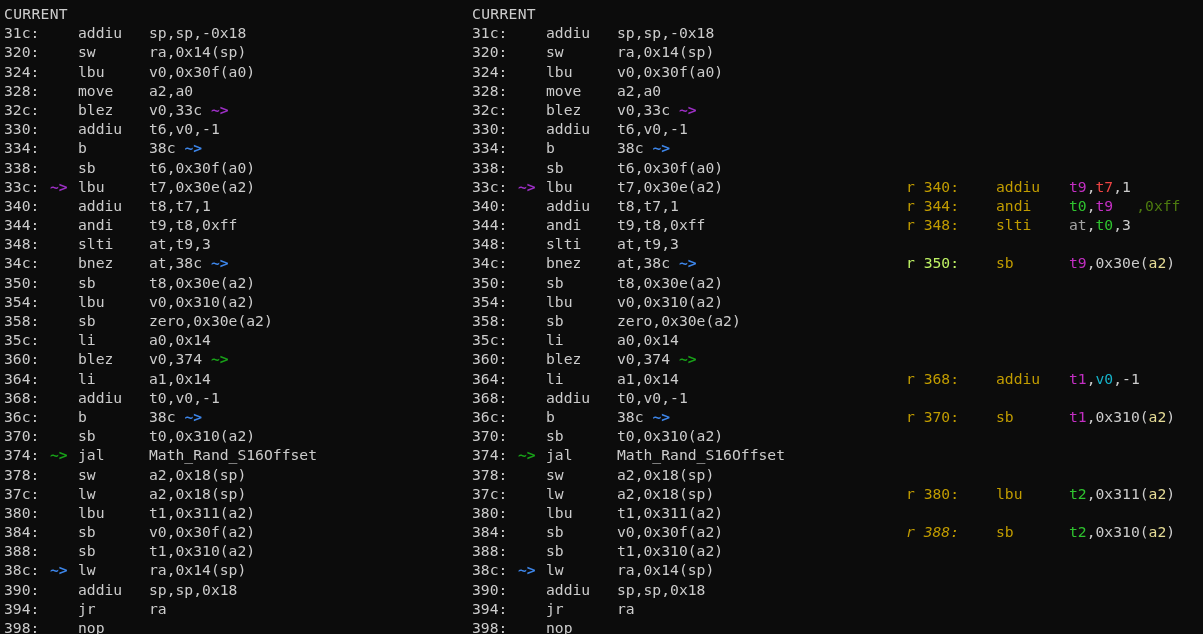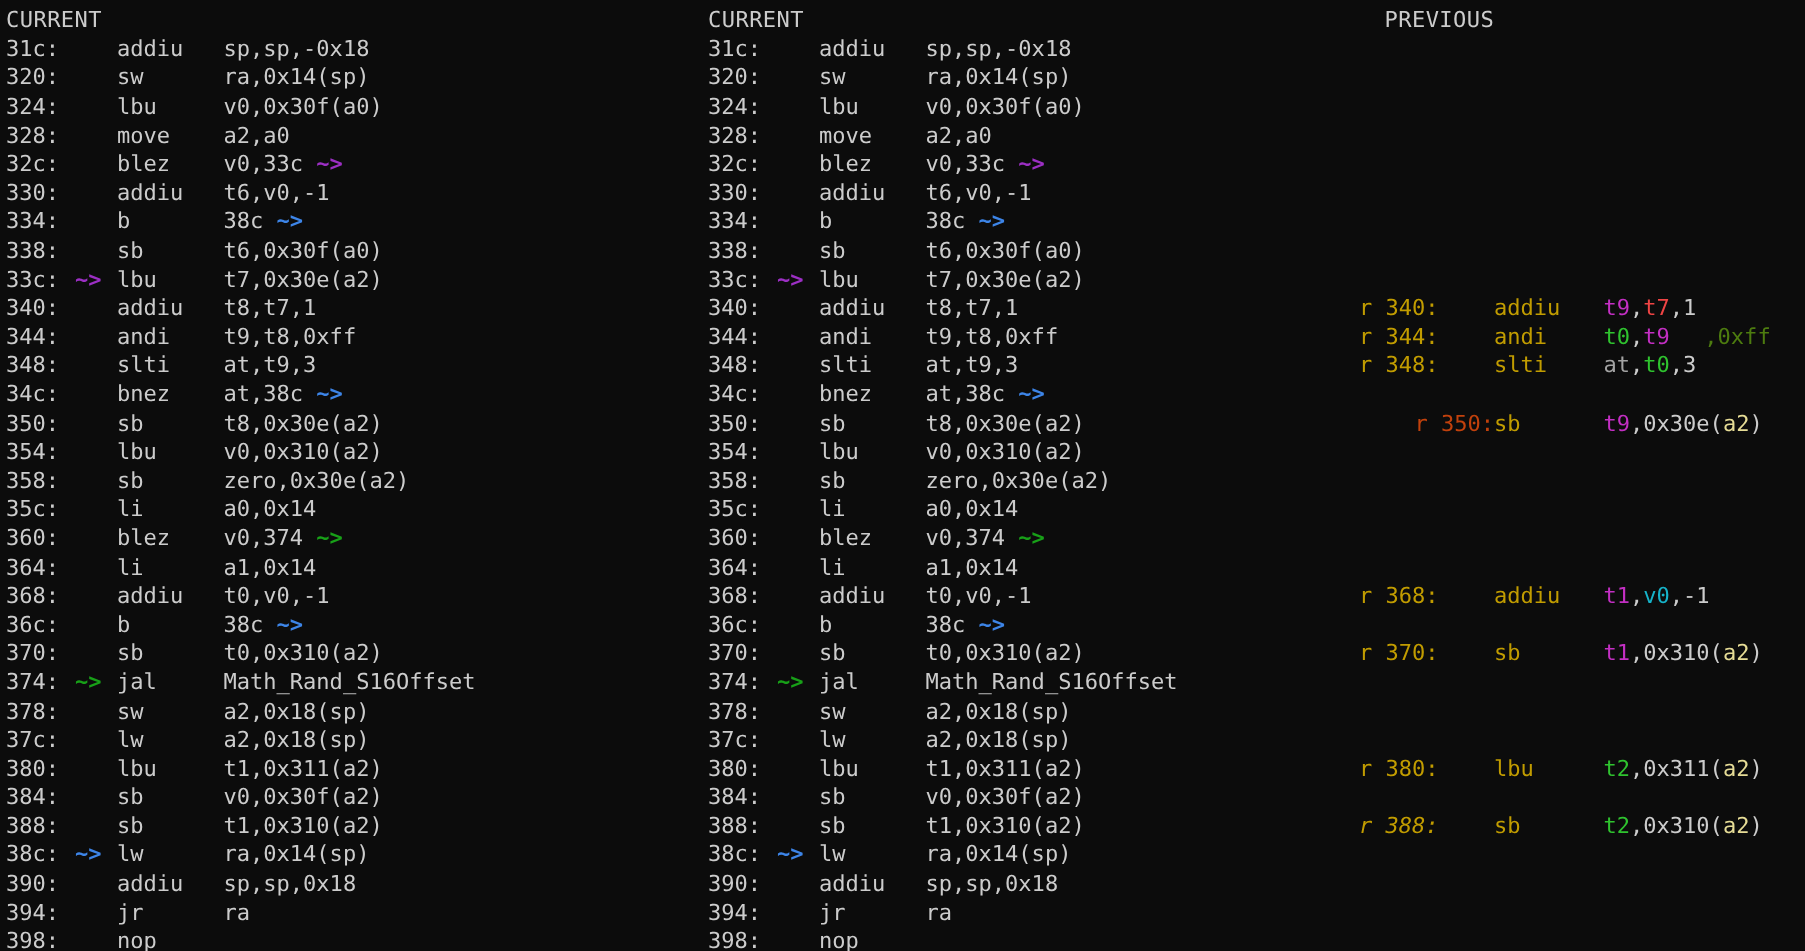--- a/index.html
+++ b/index.html
@@ -102,35 +102,34 @@
       <div class="row"><span class="addr">37c:</span><span class="arr"></span><span class="mn">lw</span><span class="ops"><span style="color: rgb(204, 204, 204);">a2,0x18(sp)</span></span></div>
       <div class="row"><span class="addr">380:</span><span class="arr"></span><span class="mn">lbu</span><span class="ops"><span style="color: rgb(204, 204, 204);">t1,0x311(a2)</span></span></div>
       <div class="row"><span class="addr">384:</span><span class="arr"></span><span class="mn">sb</span><span class="ops"><span style="color: rgb(204, 204, 204);">v0,0x30f(a2)</span></span></div>
       <div class="row"><span class="addr">388:</span><span class="arr"></span><span class="mn">sb</span><span class="ops"><span style="color: rgb(204, 204, 204);">t1,0x310(a2)</span></span></div>
       <div class="row"><span class="addr">38c:</span><span class="arr" style="color: rgb(61, 133, 232);">~&gt;</span><span class="mn">lw</span><span class="ops"><span style="color: rgb(204, 204, 204);">ra,0x14(sp)</span></span></div>
       <div class="row"><span class="addr">390:</span><span class="arr"></span><span class="mn">addiu</span><span class="ops"><span style="color: rgb(204, 204, 204);">sp,sp,0x18</span></span></div>
       <div class="row"><span class="addr">394:</span><span class="arr"></span><span class="mn">jr</span><span class="ops"><span style="color: rgb(204, 204, 204);">ra</span></span></div>
       <div class="row"><span class="addr">398:</span><span class="arr"></span><span class="mn">nop</span><span class="ops"></span></div>
     </div>
   <div class="col" id="col-previous">
-      <div class="row"><span class="hdr hdr-prev">PREVIOUS</span></div>
       <div class="row"></div>
       <div class="row"></div>
       <div class="row"></div>
       <div class="row"></div>
       <div class="row"></div>
       <div class="row"></div>
       <div class="row"></div>
       <div class="row"></div>
       <div class="row"></div>
       <div class="row"><span class="pfx" style="color: rgb(193, 156, 0);">r 340:</span><span class="pmn" style="color: rgb(193, 156, 0);">addiu</span><span class="ops"><span style="color: rgb(195, 47, 195);">t9</span><span style="color: rgb(204, 204, 204);">,</span><span style="color: #ef4444;">t7</span><span style="color: rgb(204, 204, 204);">,1</span></span></div>
       <div class="row"><span class="pfx" style="color: rgb(193, 156, 0);">r 344:</span><span class="pmn" style="color: rgb(193, 156, 0);">andi</span><span class="ops"><span style="color: rgb(47, 195, 47);">t0</span><span style="color: rgb(204, 204, 204);">,</span><span style="color: rgb(195, 47, 195);">t9</span><span style="color: #4d7c0f; padding-left: 23px;">,0xff</span></span></div>
       <div class="row"><span class="pfx" style="color: rgb(193, 156, 0);">r 348:</span><span class="pmn" style="color: rgb(193, 156, 0);">slti</span><span class="ops"><span style="color: #a3a3a3;">at</span><span style="color: rgb(204, 204, 204);">,</span><span style="color: rgb(47, 195, 47);">t0</span><span style="color: rgb(204, 204, 204);">,3</span></span></div>
       <div class="row"></div>
-      <div class="row"><span class="pfx" style="color: #c2410c; text-align: right;">r 350:</span><span class="pmn" style="color: rgb(193, 156, 0);">sb</span><span class="ops"><span style="color: rgb(195, 47, 195);">t9</span><span style="color: rgb(204, 204, 204);">,0x30e(</span><span style="color: rgb(230, 220, 150);">a2</span><span style="color: rgb(204, 204, 204);">)</span></span></div>
+      <div class="row"><span class="pfx" style="color: #bef264;">r 350:</span><span class="pmn" style="color: rgb(193, 156, 0);">sb</span><span class="ops"><span style="color: rgb(195, 47, 195);">t9</span><span style="color: rgb(204, 204, 204);">,0x30e(</span><span style="color: rgb(230, 220, 150);">a2</span><span style="color: rgb(204, 204, 204);">)</span></span></div>
       <div class="row"></div>
       <div class="row"></div>
       <div class="row"></div>
       <div class="row"></div>
       <div class="row"></div>
       <div class="row"><span class="pfx" style="color: rgb(193, 156, 0);">r 368:</span><span class="pmn" style="color: rgb(193, 156, 0);">addiu</span><span class="ops"><span style="color: rgb(195, 47, 195);">t1</span><span style="color: rgb(204, 204, 204);">,</span><span style="color: rgb(22, 179, 201);">v0</span><span style="color: rgb(204, 204, 204);">,-1</span></span></div>
       <div class="row"></div>
       <div class="row"><span class="pfx" style="color: rgb(193, 156, 0);">r 370:</span><span class="pmn" style="color: rgb(193, 156, 0);">sb</span><span class="ops"><span style="color: rgb(195, 47, 195);">t1</span><span style="color: rgb(204, 204, 204);">,0x310(</span><span style="color: rgb(230, 220, 150);">a2</span><span style="color: rgb(204, 204, 204);">)</span></span></div>
       <div class="row"></div>
       <div class="row"></div>

